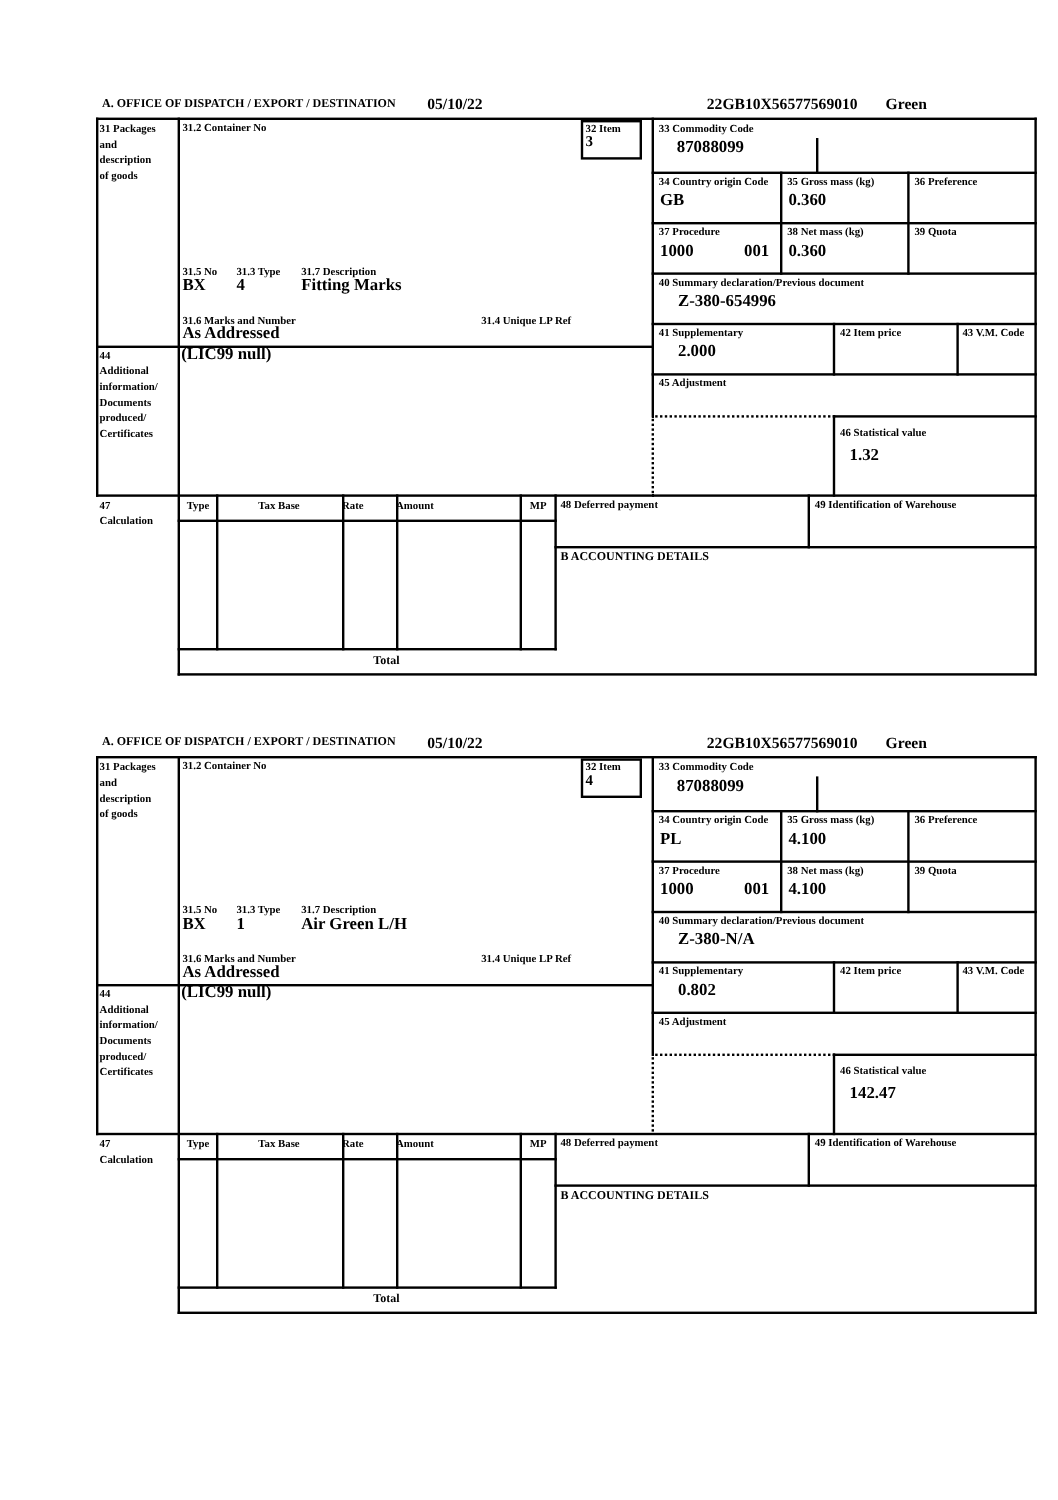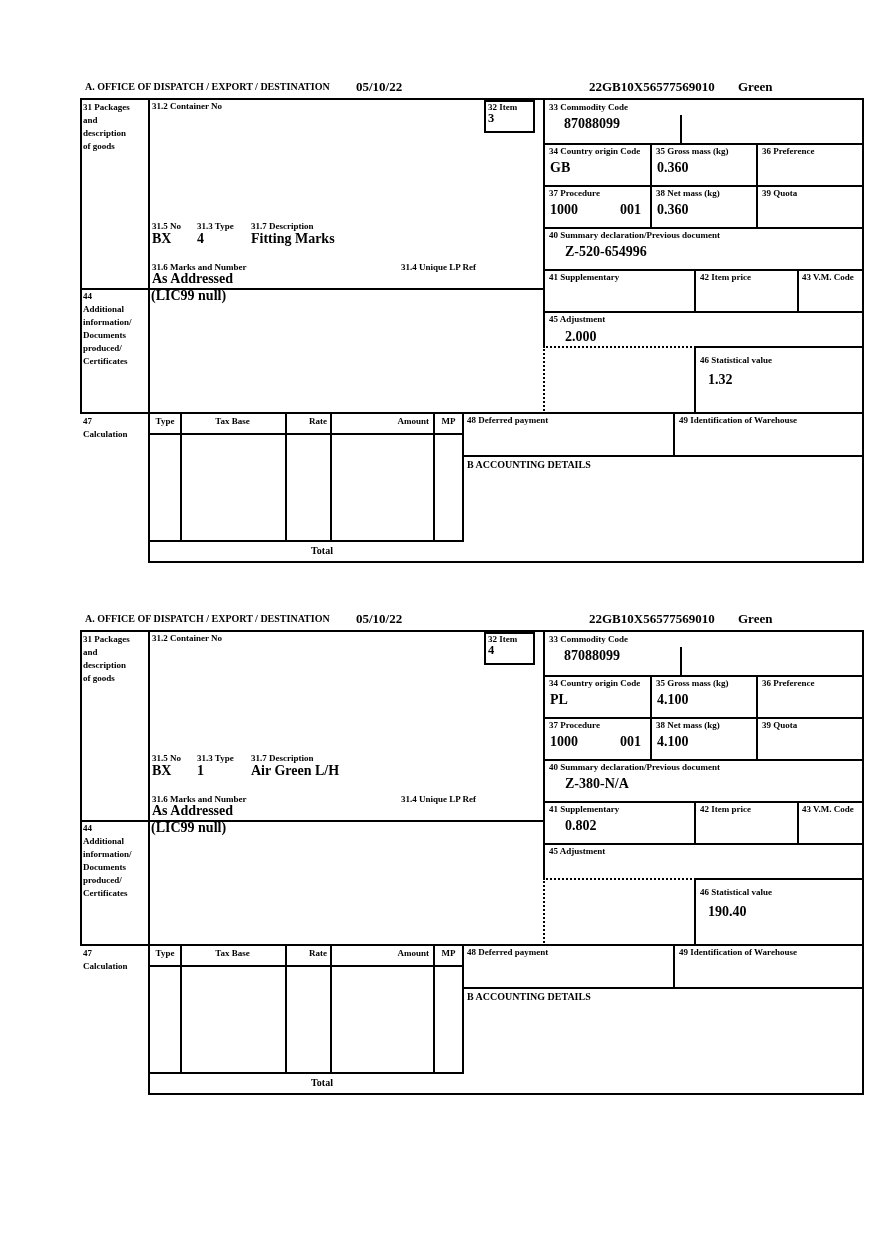--- a/index.html
+++ b/index.html
@@ -12,21 +12,21 @@
   .lbl{font:700 9px "Liberation Serif",serif;}
   .lbl2{font:700 10px "Liberation Serif",serif;}
   .val{font:700 14px "Liberation Serif",serif;}
   .vs{font:700 12.5px "Liberation Serif",serif;}
   .pre{white-space:pre-line;line-height:13px;}
   .gl{position:absolute;background:#000;}
   .dv{position:absolute;width:0;border-left:2px dotted #000;}
   .dh{position:absolute;height:0;border-top:2px dotted #000;}
   .ibox{position:absolute;border:2px solid #000;box-sizing:border-box;}
   .ctr{text-align:center;}
-  .rgt{text-align:right;}
+  .rgt{}
 </style>
 </head>
 <body>
 
 <div id="page">
   <section class="sec" style="top: 75px;">
 
     <span class="t hdr" style="left:5px;top:6px;">A. OFFICE OF DISPATCH / EXPORT / DESTINATION</span>
     <span class="t big" style="left:276px;top:4px;">05/10/22</span>
     <span class="t big" style="left:509px;top:4px;">22GB10X56577569010</span>
@@ -84,24 +84,24 @@
     <span class="t lbl" style="left:682px;top:71px;">36 Preference</span>
 
     <span class="t lbl" style="left:469px;top:113px;">37 Procedure</span>
     <span class="t val" style="left:470px;top:127px;">1000</span>
     <span class="t val" style="left:540px;top:127px;">001</span>
     <span class="t lbl" style="left:576px;top:113px;">38 Net mass (kg)</span>
     <span class="t val" style="left:577px;top:127px;">0.360</span>
     <span class="t lbl" style="left:682px;top:113px;">39 Quota</span>
 
     <span class="t lbl" style="left:469px;top:155px;">40 Summary declaration/Previous document</span>
-    <span class="t val" style="left:485px;top:169px;">Z-520-654996</span>
+    <span class="t val" style="left:485px;top:169px;">Z-380-654996</span>
 
     <span class="t lbl" style="left:469px;top:197px;">41 Supplementary</span>
-    <span class="t val" style="left:485px;top:211px;margin-top:43px;">2.000</span>
+    <span class="t val" style="left:485px;top:211px;">2.000</span>
     <span class="t lbl" style="left:620px;top:197px;">42 Item price</span>
     <span class="t lbl" style="left:722px;top:197px;">43 V.M. Code</span>
 
     <span class="t lbl" style="left:469px;top:239px;">45 Adjustment</span>
     <span class="t lbl" style="left:620px;top:280px;">46 Statistical value</span>
     <span class="t val" style="left:628px;top:297px;">1.32</span>
 
     <span class="t lbl" style="left:72px;top:146px;">31.5 No</span>
     <span class="t lbl" style="left:117px;top:146px;">31.3 Type</span>
     <span class="t lbl" style="left:171px;top:146px;">31.7 Description</span>
@@ -204,21 +204,21 @@
     <span class="t lbl" style="left:469px;top:155px;">40 Summary declaration/Previous document</span>
     <span class="t val" style="left:485px;top:169px;">Z-380-N/A</span>
 
     <span class="t lbl" style="left:469px;top:197px;">41 Supplementary</span>
     <span class="t val" style="left:485px;top:211px;">0.802</span>
     <span class="t lbl" style="left:620px;top:197px;">42 Item price</span>
     <span class="t lbl" style="left:722px;top:197px;">43 V.M. Code</span>
 
     <span class="t lbl" style="left:469px;top:239px;">45 Adjustment</span>
     <span class="t lbl" style="left:620px;top:280px;">46 Statistical value</span>
-    <span class="t val" style="left:628px;top:297px;">190.40</span>
+    <span class="t val" style="left:628px;top:297px;">142.47</span>
 
     <span class="t lbl" style="left:72px;top:146px;">31.5 No</span>
     <span class="t lbl" style="left:117px;top:146px;">31.3 Type</span>
     <span class="t lbl" style="left:171px;top:146px;">31.7 Description</span>
     <span class="t val" style="left:72px;top:156px;">BX</span>
     <span class="t val" style="left:117px;top:156px;">1</span>
     <span class="t val" style="left:171px;top:156px;">Air Green L/H</span>
 
     <span class="t lbl" style="left:72px;top:187px;">31.6 Marks and Number</span>
     <span class="t val" style="left:72px;top:196px;">As Addressed</span>

